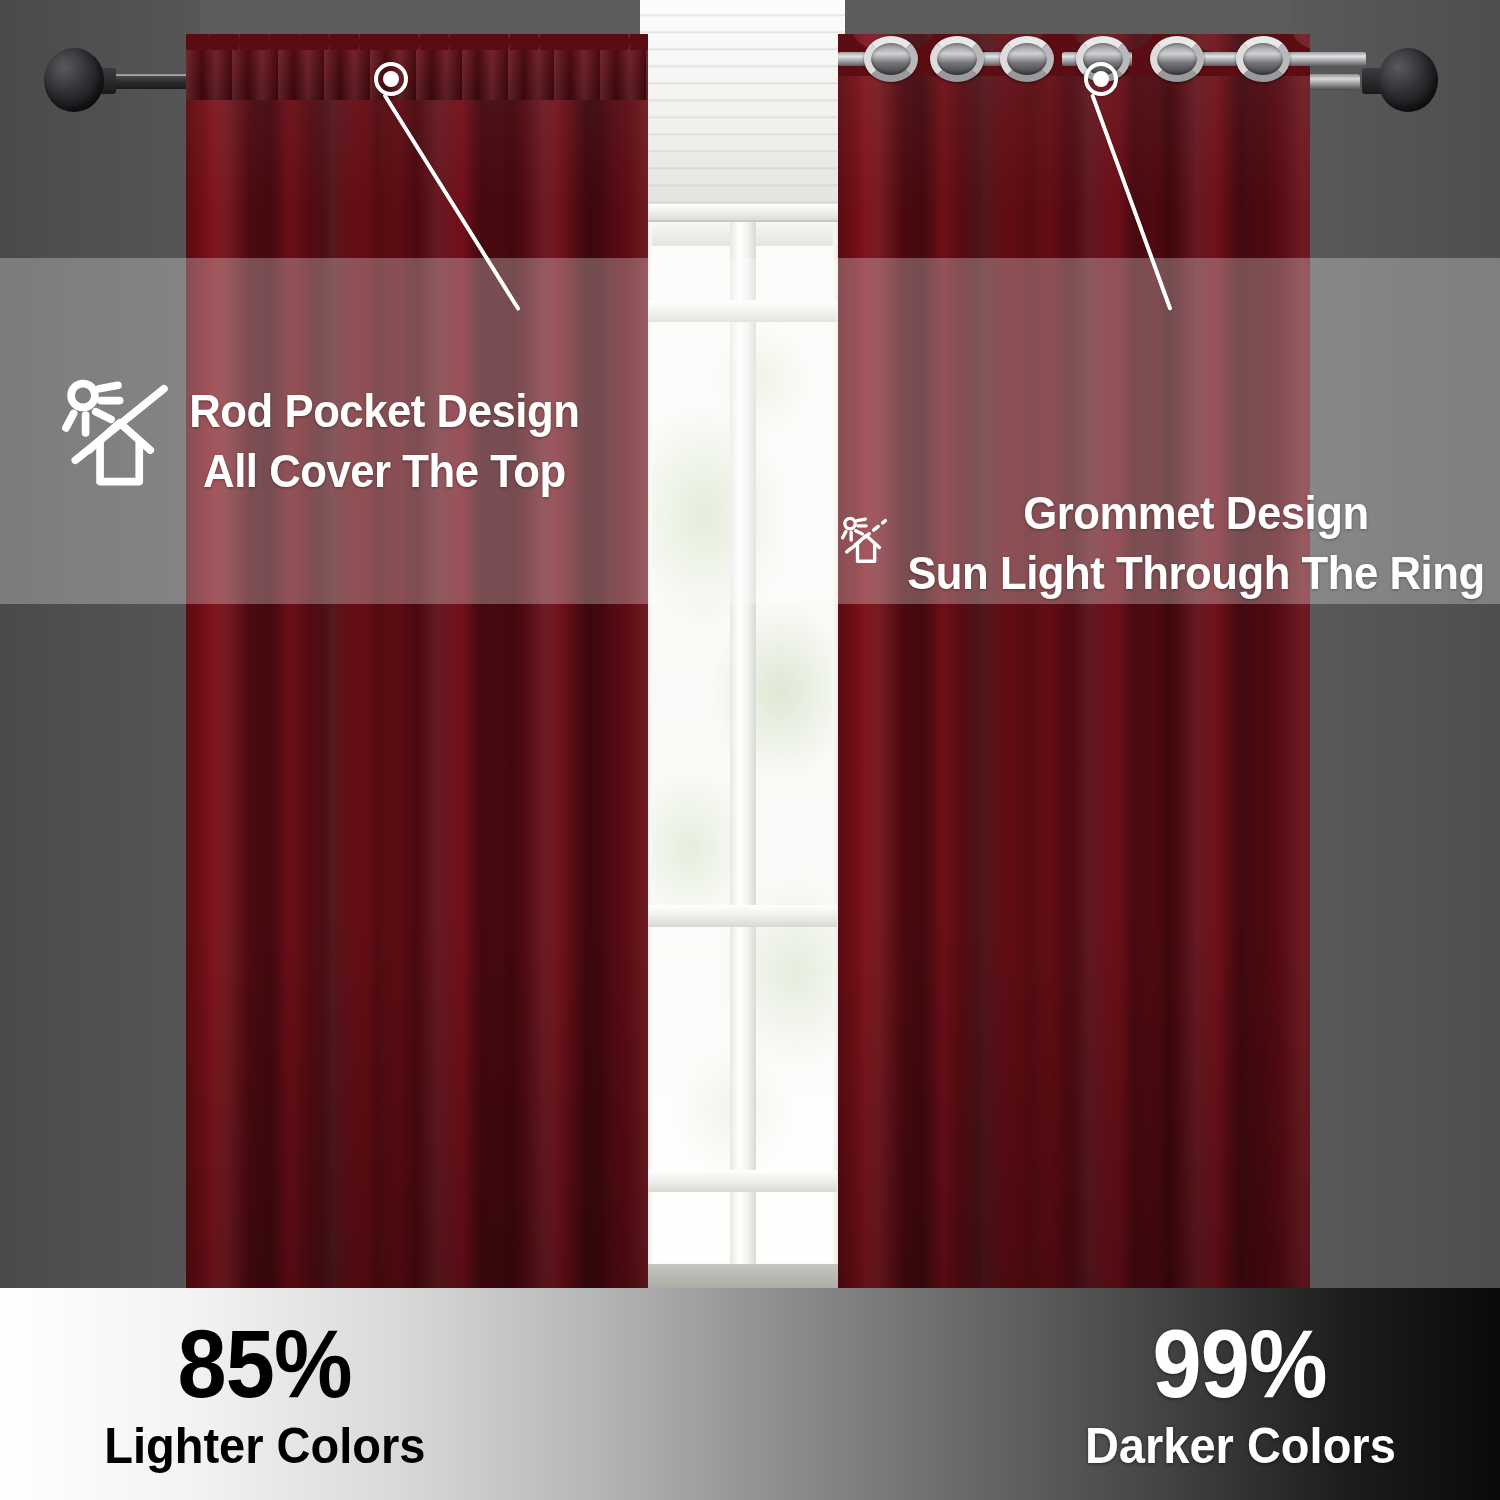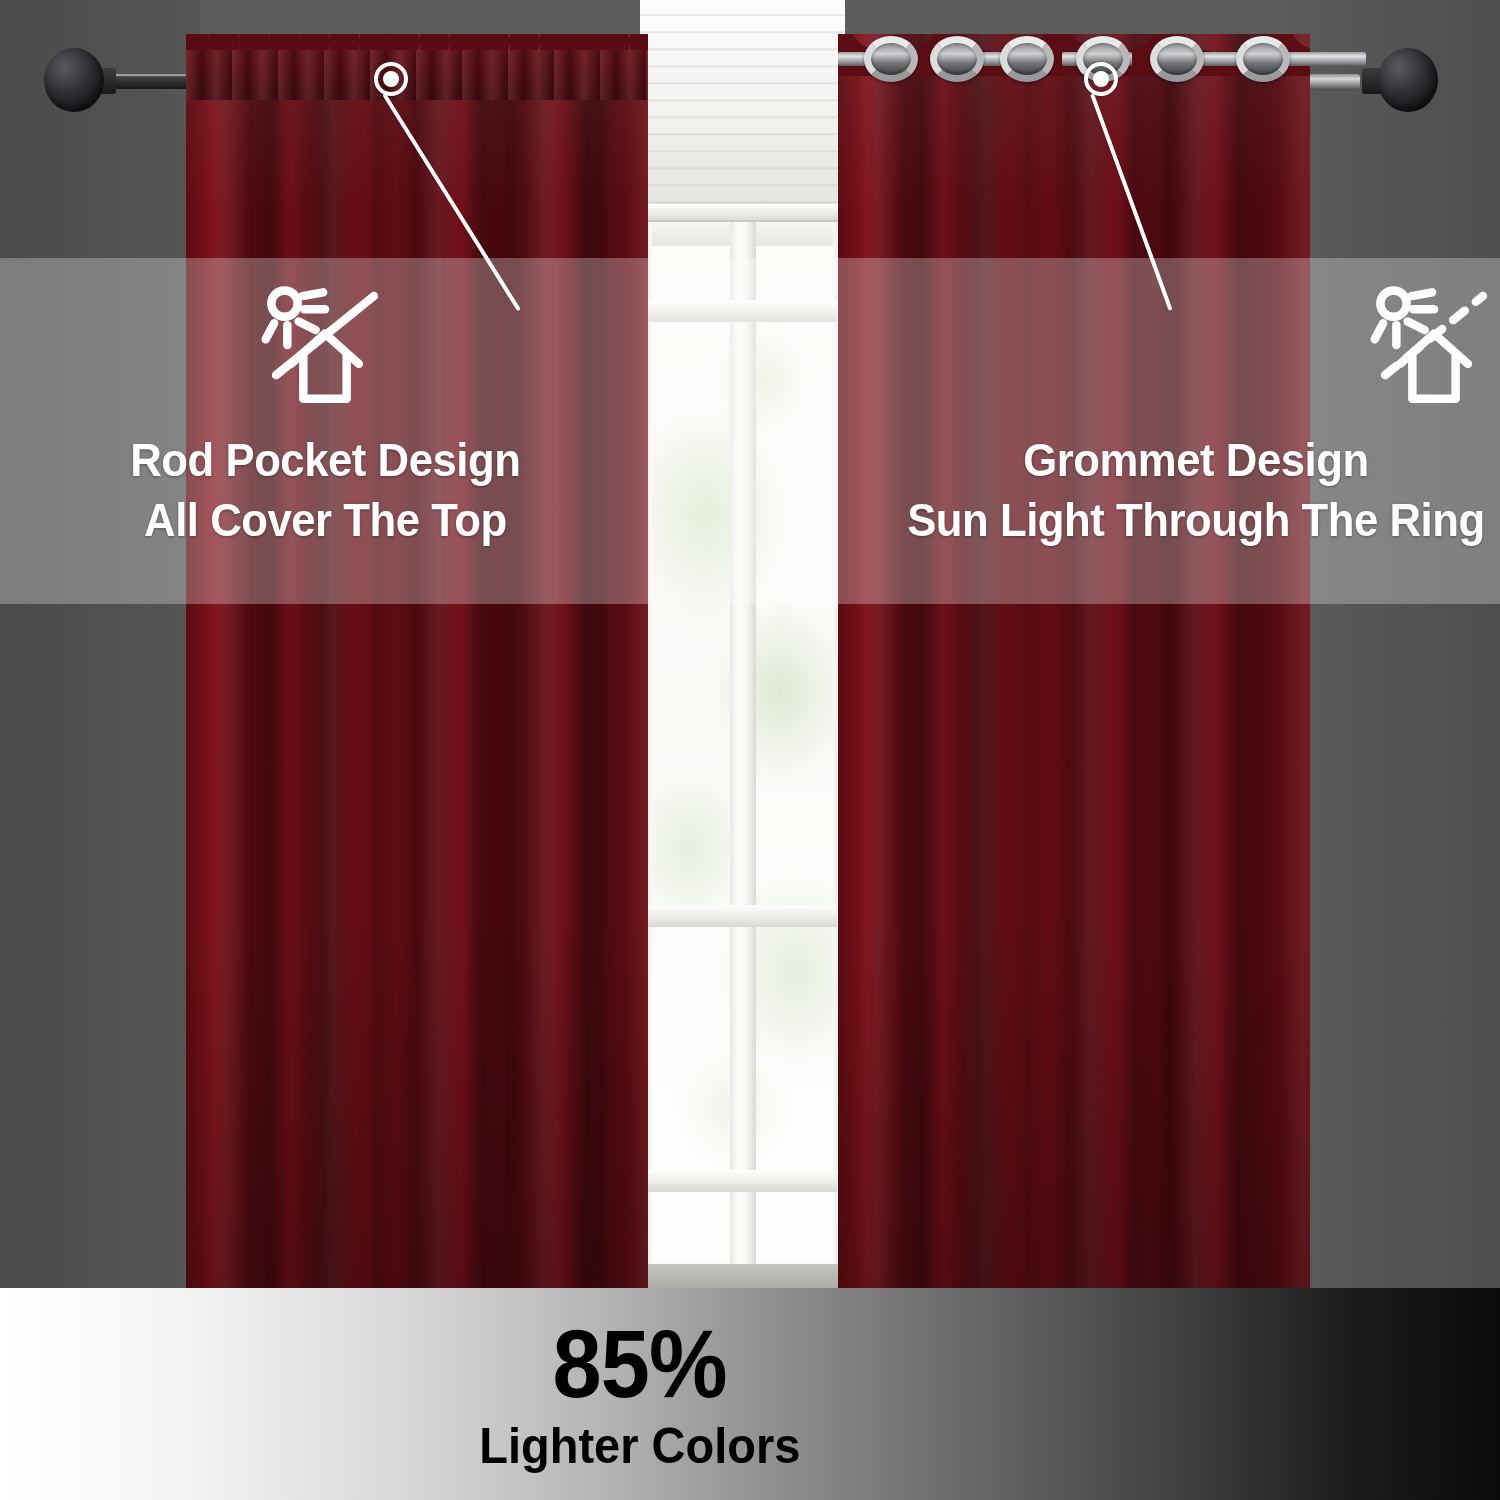--- a/index.html
+++ b/index.html
@@ -215,21 +215,21 @@
   }
 
   
   .band {
     position:absolute; left:0; top:258px; width:1500px; height:346px;
     background: rgba(255,255,255,0.28);
   }
 
   .feature {
     position:absolute; top:258px; height:346px;
-    display:flex; flex-direction:column; align-items:center;margin-top:19px;
+    display:flex; flex-direction:row; align-items:center;
   }
   .feature-left  { left: 60px;  width: 530px; }
   .feature-right { left: 840px; width: 660px; align-items: flex-end; }
 
   .ficon { width: 132px; height: 128px; margin-top: 4px; }
   .ficon svg { width:100%; height:100%; display:block; }
 
   .ftext {
     margin-top: 22px;
     text-align:center;
@@ -396,15 +396,19 @@
       <span class="l1">Grommet Design</span>
       <span class="l2">Sun Light Through The Ring</span>
     </div>
   </div>
 
   <div class="banner">
     <div class="stat stat-left">
       <div class="pct">85%</div>
       <div class="cap">Lighter Colors</div>
     </div>
+    <div class="stat stat-right">
+      <div class="pct">99%</div>
+      <div class="cap">Darker Colors</div>
+    </div>
   </div>
 
 </div>
 
 </body></html>

